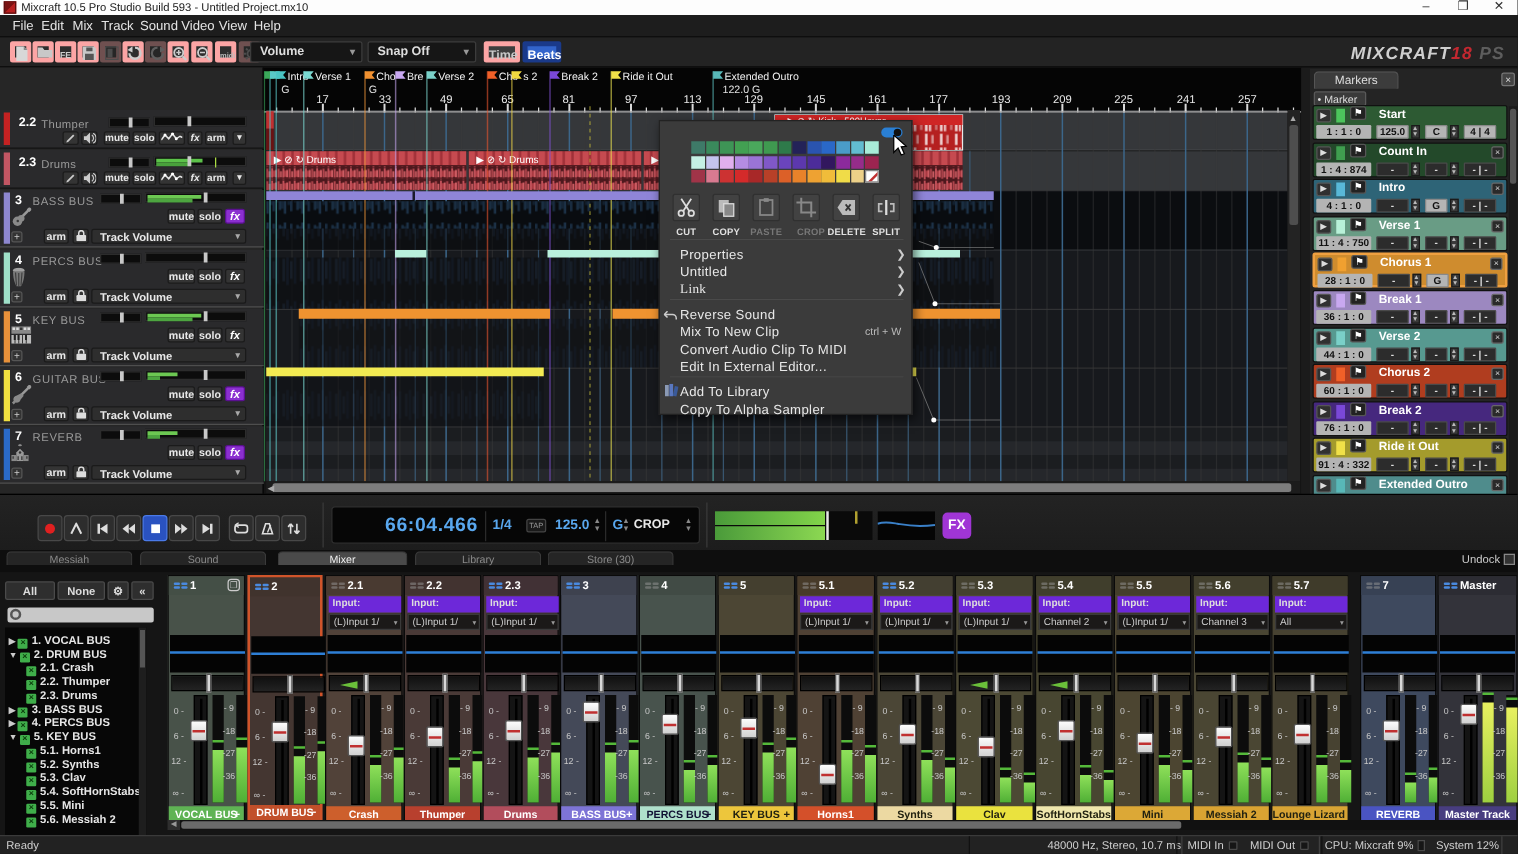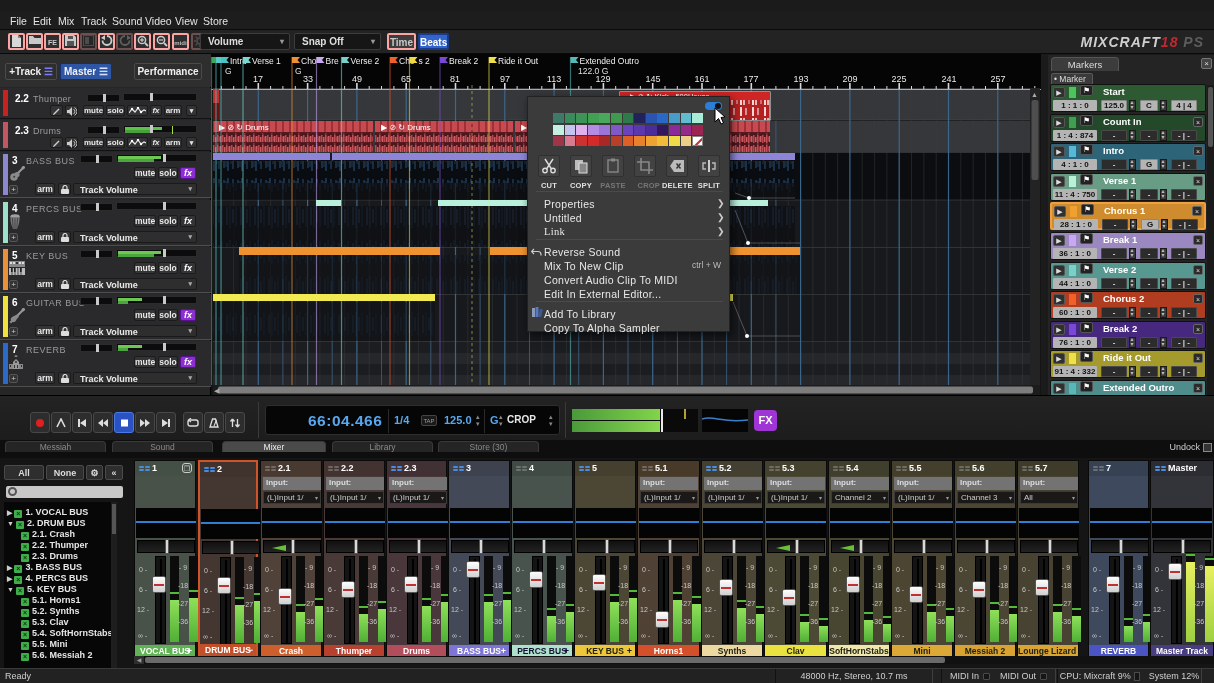--- a/index.html
+++ b/index.html
@@ -10,21 +10,21 @@
 #titlebar { position:absolute; left:0; top:0; width:1214px; height:12px; background:#fdfdfd; }
 #titlebar .ttl { position:absolute; left:17px; top:0px; font-size:9px; color:#1a1a1a; line-height:12px; }
 #appicon { position:absolute; left:3px; top:1px; width:10px; height:10px; background:#b91f1f; border:1px solid #5a0f0f; }
 #appicon:before { content:""; position:absolute; left:0; top:0; border-left:4px solid #7a1212; border-top:4px solid #7a1212; border-right:4px solid transparent; border-bottom:4px solid transparent; width:0; height:0; }
 .winbtn { position:absolute; top:0; color:#333; font-size:10px; line-height:12px; }
 
 #menubar { position:absolute; left:0; top:12px; width:1214px; height:18px; background:#1d1d1d; border-bottom:1px solid #0a0a0a; }
 #menubar span { position:absolute; top:0; line-height:18px; font-size:10.5px; color:#e4e4e4; }
 
 #toolbar { position:absolute; left:0; top:30px; width:1214px; height:24px; background:#232323; border-bottom:1px solid #090909; }
-.tbtn { position:absolute; top:3px; width:17px; height:17px; background:#2e2e2e; border:2px solid #fca5a5; border-radius:2px; color:#c8c8c8; text-align:center; font-size:10px; line-height:16px; }
+.tbtn { position:absolute; top:3px; width:17px; height:17px; background:#2e2e2e; border:4px solid #fca5a5; border-radius:2px; color:#c8c8c8; text-align:center; font-size:10px; line-height:16px; }
 .tbtn.dim { opacity:0.35; }
 .tdd { position:absolute; top:3px; height:17px; background:#161616; border:1px solid #3c3c3c; border-radius:2px; color:#dedede; font-size:10px; font-weight:bold; line-height:15px; padding-left:7px; }
 .tdd .car { position:absolute; right:5px; top:0px; color:#999; font-size:8px; }
 #logo { position:absolute; right:10px; top:4px; font-size:14px; font-style:italic; font-weight:bold; letter-spacing:1px; color:#cfcfcf; }
 #logo .r10 { color:#c22830; } #logo .ps { color:#5d5d5d; }
 
 #trackpanel { position:absolute; left:0; top:54px; width:211px; height:341px; background:#262626; border-right:1px solid #000; }
 #tphead { position:absolute; left:0; top:0; width:211px; height:33px; background:#2e2e2e; }
 .hbtn { position:absolute; top:9px; height:17px; border-radius:2px; font-size:10px; font-weight:bold; color:#f0f0f0; line-height:16px; text-align:center; }
 .trow { position:absolute; left:0; width:211px; background:#2a2a2c; border-bottom:1px solid #121212; }
@@ -87,37 +87,44 @@
 .panh { position:absolute; left:27px; top:-2px; width:4px; height:15px; background:#d8d8d8; border:1px solid #555; }
 .fader { position:absolute; }
 .ftrack { position:absolute; left:18px; top:0px; width:11px; height:88px; background:#141414; border:1px solid #000; }
 .fslot { position:absolute; left:4px; top:2px; width:2px; height:84px; background:#000; }
 .fcap { position:absolute; left:-2px; width:14px; height:17px; background:linear-gradient(#fdfdfd,#d0d0d0); border:1px solid #555; border-radius:2px; }
 .fcap:before { content:""; position:absolute; left:1px; right:1px; top:7px; height:2px; background:#c03030; }
 .dbl { position:absolute; font-size:7px; color:#c8c8c8; }
 .meter { position:absolute; width:8px; background:#0c0c0c; }
 .mfill { position:absolute; left:0; bottom:0; width:100%; background:linear-gradient(#8fe05a,#4faf35); }
 .slabel { position:absolute; left:0; bottom:0px; width:100%; height:12px; font-size:8.5px; font-weight:bold; text-align:center; line-height:12px; white-space:nowrap; overflow:hidden; }
-.inp { position:absolute; left:2px; top:16px; width:58px; height:13px; background:#737373; color:#ddd; font-size:8px; font-weight:bold; padding:1px 0 0 3px; }
+.inp { position:absolute; left:2px; top:16px; width:58px; height:13px; background:#6d28d9; color:#ddd; font-size:8px; font-weight:bold; padding:1px 0 0 3px; }
 .inpdd { position:absolute; left:2px; top:30px; width:58px; height:13px; background:#1b1918; border:1px solid #3a3a3a; color:#ccc; font-size:8px; padding-top:1px; padding-left:3px; }
 
 #status { position:absolute; left:0; top:668px; width:1214px; height:15px; background:#222; border-top:1px solid #3a3a3a; color:#cfcfcf; font-size:9px; }
 #status div { position:absolute; top:0; line-height:15px; }
 .ssec { border-left:1px solid #111; border-right:1px solid #3f3f3f; text-align:center; }
 </style></head><body>
 <div id="root">
+<div id="titlebar">
+      <div id="appicon"></div>
+<div class="ttl">Mixcraft 10.5 Pro Studio Build 593 - Untitled Project.mx10</div>
+<div class="winbtn" style="left:1138px;">–</div>
+<div class="winbtn" style="left:1166px;">❐</div>
+<div class="winbtn" style="left:1195px;">✕</div>
+</div>
     <div id="menubar">
       <span style="left:10px">File</span>
       <span style="left:33px">Edit</span>
       <span style="left:58px">Mix</span>
       <span style="left:81px">Track</span>
       <span style="left:112px">Sound</span>
       <span style="left:145px">Video</span>
       <span style="left:175px">View</span>
-      <span style="left:203px">Store</span>
+      <span style="left:203px">Help</span>
     </div>
     <div id="toolbar">
       <div class="tbtn " style="left:8px;line-height:14px;"><svg width="11" height="12" viewBox="0 0 11 12">
           <path d="M1 0 h6 l3 3 v9 h-9 z" fill="#d8d8d8"></path>
           <path d="M7 0 l3 3 h-3 z" fill="#888"></path>
         </svg></div>
       <div class="tbtn " style="left:26px;line-height:14px;"><svg width="12" height="10" viewBox="0 0 12 10">
           <path d="M0 1 h4 l1.5 2 h6.5 v6 h-12 z" fill="#c8c8c8"></path>
         </svg></div>
       <div class="tbtn " style="left:44px;line-height:14px;"><span style="font-size:7px;font-weight:bold;color:#ccc;">FE</span></div>
@@ -163,25 +170,20 @@
             <line x1="8.8" y1="3.2" x2="10.2" y2="1.8"></line>
           </g>
         </svg></div>
       <div class="tdd" style="left:200px;width:90px;">Volume<span class="car">▾</span></div>
       <div class="tdd" style="left:294px;width:87px;">Snap Off<span class="car">▾</span></div>
       <div class="tbtn" style="left:387px;width:29px;background:#3d3d3d;font-weight:bold;">Time</div>
       <div class="tbtn" style="left:418px;width:31px;background:#3264cb;border-color:#1a3a8a;font-weight:bold;color:#fff;">Beats</div>
       <div id="logo">MIXCRAFT<span class="r10">18</span> <span class="ps">PS</span></div>
     </div>
     <div id="trackpanel">
-      <div id="tphead">
-<div class="hbtn" style="left:5px;width:52px;background:#2e2e2e;border:1px solid #4a4a4a;">+Track <span style="color:#7a7aff;">☰</span></div>
-<div class="hbtn" style="left:60px;width:52px;background:#2f55a5;border:1px solid #16306e;">Master <span style="color:#cfe0ff;">☰</span></div>
-<div class="hbtn" style="left:134px;width:68px;background:#2e2e2e;border:1px solid #4a4a4a;">Performance</div>
-</div>
       <div class="trow" style="top:34px;height:31px;">
         <div class="stripe" style="background:#c52222;"></div>
         <div class="tnum" style="left:15px;top:5px;font-size:10px;">2.2</div>
         <div class="tname" style="left:33px;top:6px;">Thumper</div>
         <div class="slid" style="left:87px;top:6px;width:33px;">
           <div class="shandle" style="left:15px;"></div>
         </div>
         <div class="slid" style="left:123px;top:5px;width:74px;">
           <div class="shandle" style="left:26px;"></div>
         </div>
@@ -1790,16 +1792,16 @@
         <div class="slabel" style="background:#483d80;color:#fff;">Master Track</div>
       </div>
       <div style="position:absolute;left:134px;top:198px;width:1080px;height:8px;background:#111;">
         <div style="position:absolute;left:0px;top:0;width:10px;height:8px;background:#2e2e2e;color:#999;font-size:6px;text-align:center;line-height:8px;">◀</div>
         <div style="position:absolute;left:11px;top:1px;width:800px;height:6px;background:#6a6a6a;border-radius:2px;"></div>
       </div>
     </div>
     <div id="status">
       <div style="left:5px;">Ready</div>
       <div class="ssec" style="left:430px;width:345px;"></div>
-      <div class="ssec" style="left:775px;width:158px;">48000 Hz, Stereo, 10.7 ms</div>
+      <div class="ssec" style="left:775px;width:171px;text-align:right;">48000 Hz, Stereo, 10.7 ms</div>
       <div class="ssec" style="left:941px;width:115px;"><span style="margin-right:4px;">MIDI In</span><span style="display:inline-block;width:7px;height:7px;background:#161616;border:1px solid #4a4a4a;border-radius:1px;vertical-align:-1px;"></span><span style="margin:0 4px 0 10px;">MIDI Out</span><span style="display:inline-block;width:7px;height:7px;background:#161616;border:1px solid #4a4a4a;border-radius:1px;vertical-align:-1px;"></span></div>
       <div class="ssec" style="left:1057px;width:145px;">CPU: Mixcraft 9% <span style="display:inline-block;width:6px;height:9px;background:#161616;border:1px solid #4a4a4a;vertical-align:-2px;margin:0 6px 0 1px;"></span> System 12% </div>
     </div>
   </div>
 </body></html>

